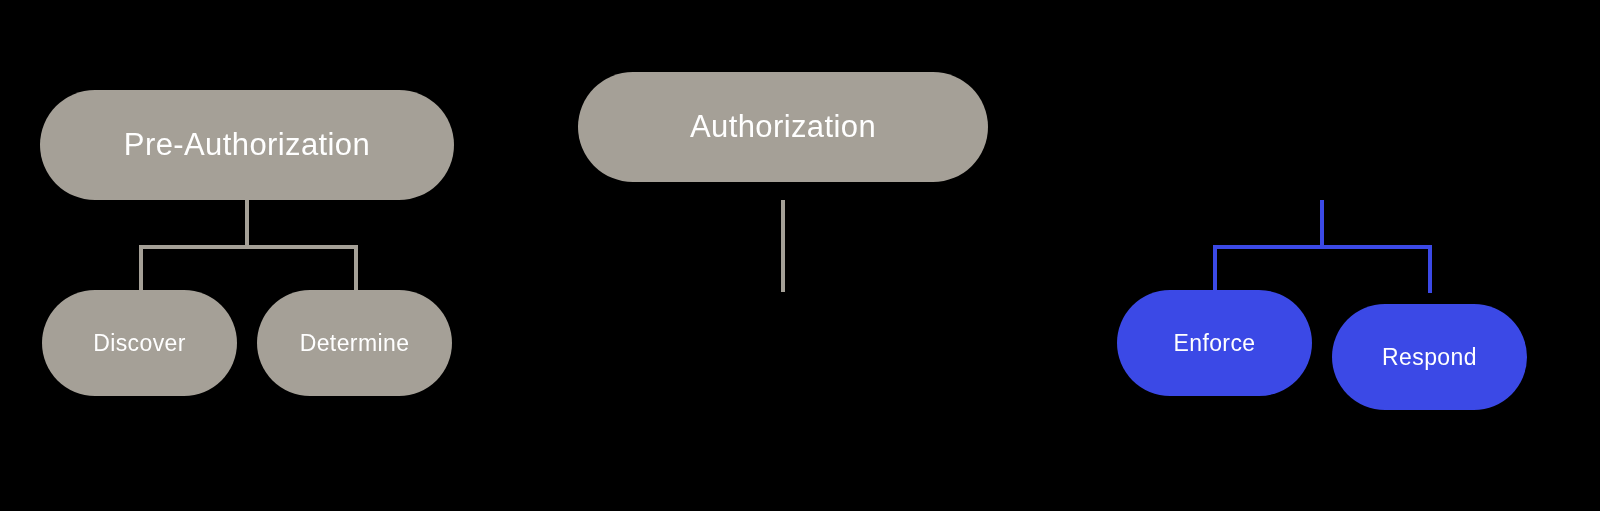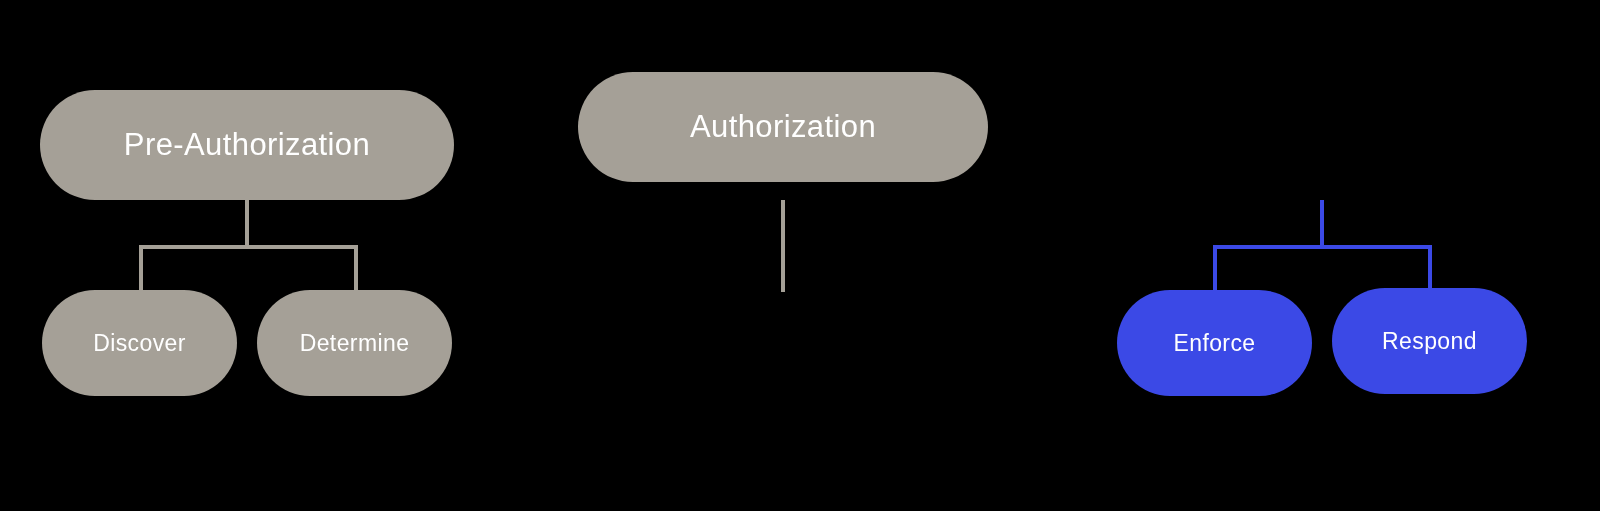--- a/index.html
+++ b/index.html
@@ -47,21 +47,21 @@
     .t2-line   { left: 781px; top: 200px; width: 4px;  height: 92px; }
     .t2-child  { left: 685px; top: 290px; width: 195px; }
 
     
     .t3-parent { left: 1115px; top: 90px;  width: 413px; }
     .t3-stub   { left: 1320px; top: 200px; width: 4px;  height: 49px; }
     .t3-hbar   { left: 1213px; top: 245px; width: 219px; height: 4px; }
     .t3-dropl  { left: 1213px; top: 245px; width: 4px;  height: 48px; }
     .t3-dropr  { left: 1428px; top: 245px; width: 4px;  height: 48px; }
     .t3-child1 { left: 1117px; top: 290px; width: 195px; }
-    .t3-child2 { left: 1332px; top: 288px; width: 195px; text-align: right; }
+    .t3-child2 { left: 1332px; top: 304px; width: 195px; text-align: right; }
   </style>
 </head>
 <body>
 
 <div class="canvas">
 
   <div class="pill gray parent-pill t1-parent">
     <span>Pre-Authorization</span>
   </div>
   <div class="line gray t1-stub"></div>

